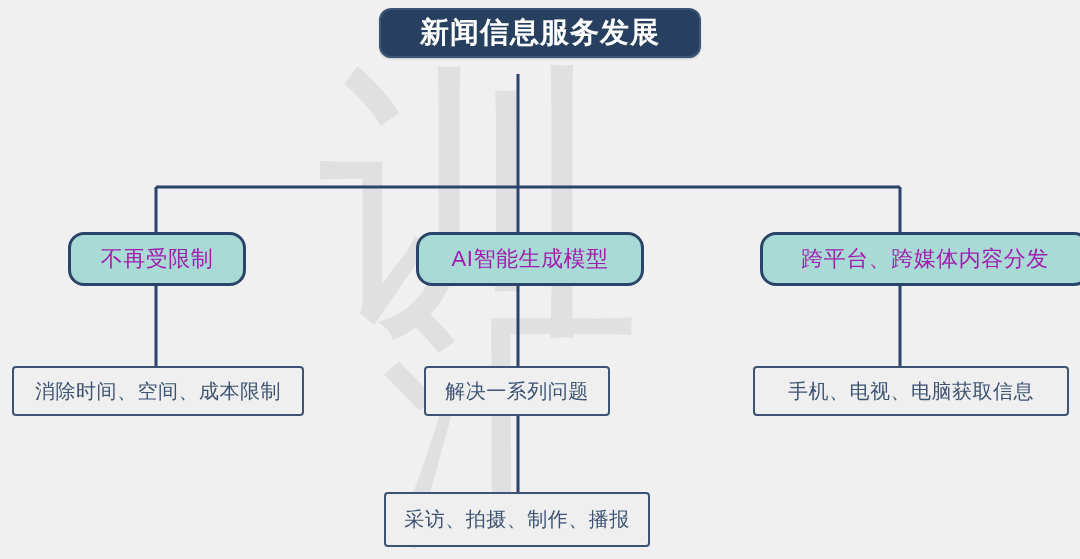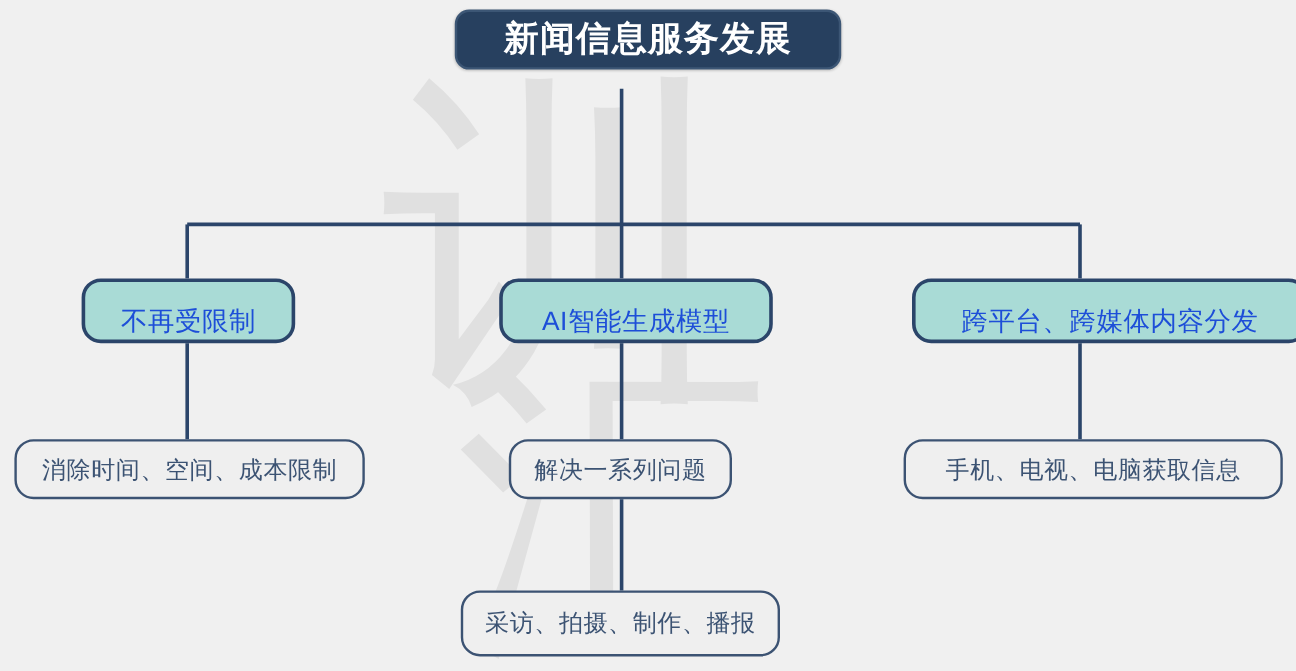--- a/index.html
+++ b/index.html
@@ -83,31 +83,30 @@
     font-size: 29px;
     letter-spacing: 1px;
     box-shadow: 0 1px 2px rgba(0,0,0,0.18);
   }
 
   .node-branch {
     background: #a9dbd6;
     border: 3px solid #2b4straight;
     border: 3px solid #2b456a;
     border-radius: 16px;
-    color: #1d4ed8;
+    color: #a21caf;
     font-weight: 400;
     font-size: 22px;
     letter-spacing: 0.5px;
-    align-items: flex-end;
   }
 
   .node-leaf {
     background: #efefef;
     border: 2px solid #3c5373;
-    border-radius: 16px;
+    border-radius: 4px;
     color: #3c5373;
     font-weight: 400;
     font-size: 20px;
     letter-spacing: 0.5px;
   }
 
   
   #node-root      { left: 379px; top:  8px; width: 322px; height: 50px; }
 
   #node-b1        { left:  68px; top: 232px; width: 178px; height: 54px; }

